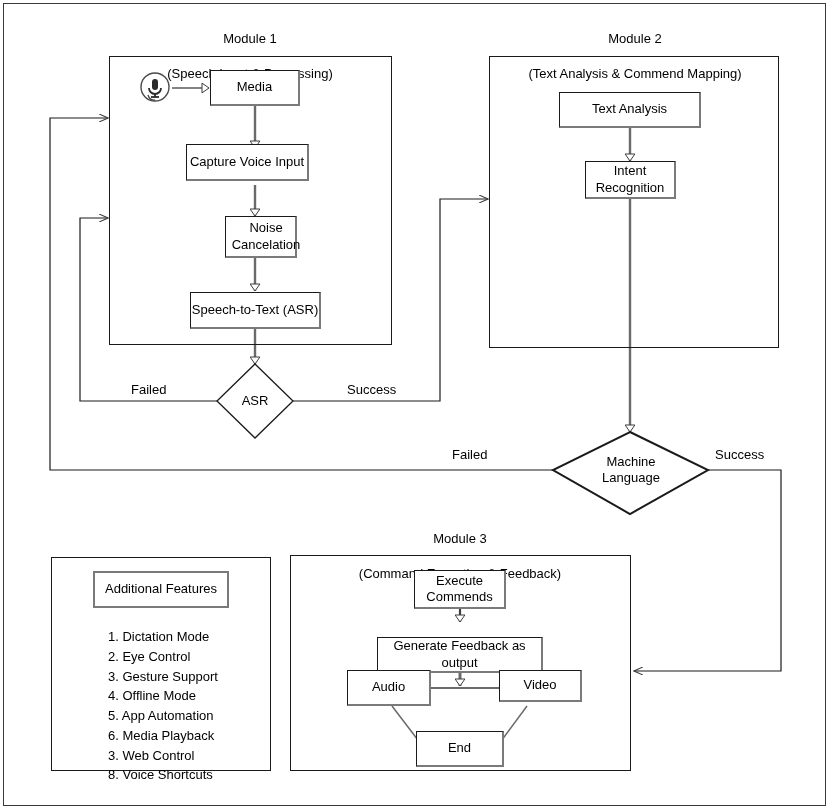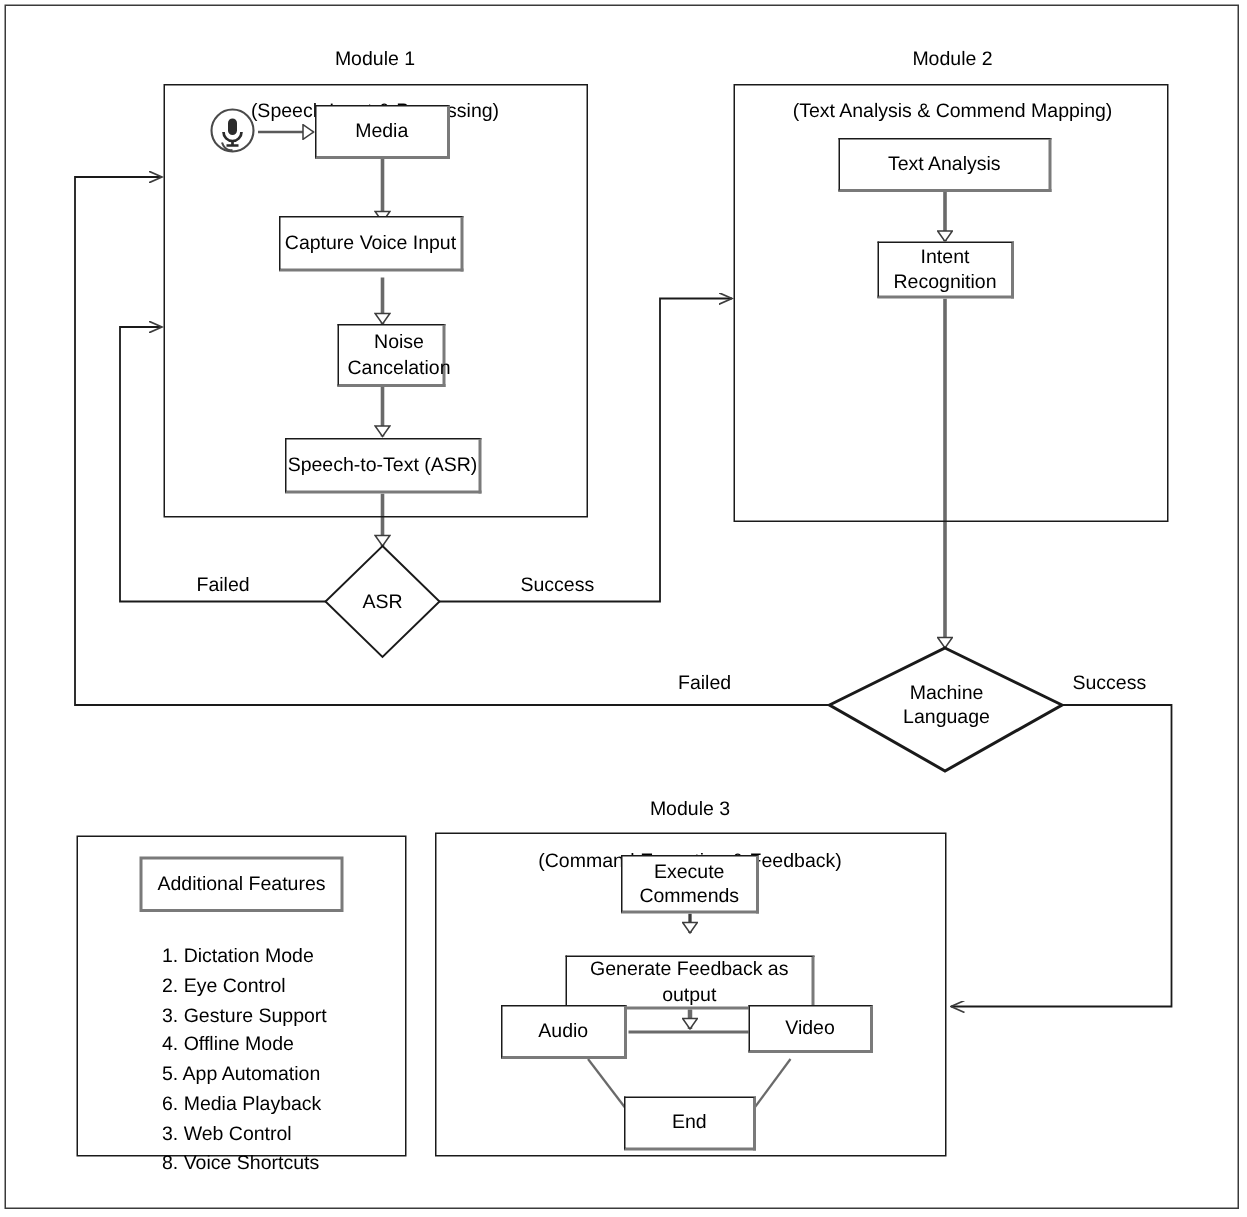--- a/index.html
+++ b/index.html
@@ -199,21 +199,21 @@
 Language</div>
 
   <div class="edge-label" style="left:452px; top:447px;">Failed</div>
   <div class="edge-label" style="left:715px; top:447px;">Success</div>
 
   <div class="node" style="left:414px; top:570px; width:92px; height:39px;">Execute
 Commends</div>
 
   <div class="node" style="left:377px; top:622px; width:166px; height:36px;margin-top:15px;">Generate Feedback as output</div>
 
-  <div class="node" style="left:334px; top:670px; width:84px; height:36px;">Audio</div>
+  <div class="node" style="left:347px; top:670px; width:84px; height:36px;">Audio</div>
 
   <div class="node" style="left:499px; top:670px; width:83px; height:32px;">Video</div>
 
   <div class="node" style="left:416px; top:731px; width:88px; height:36px;">End</div>
 
   <div class="node" style="left:93px; top:571px; width:136px; height:37px; border-color:#7a7a7a; border-width:2px;">Additional Features</div>
 
   <div class="features-list" style="left:108px; top:627px;">
     <div>1. Dictation Mode</div>
     <div>2. Eye Control</div>

